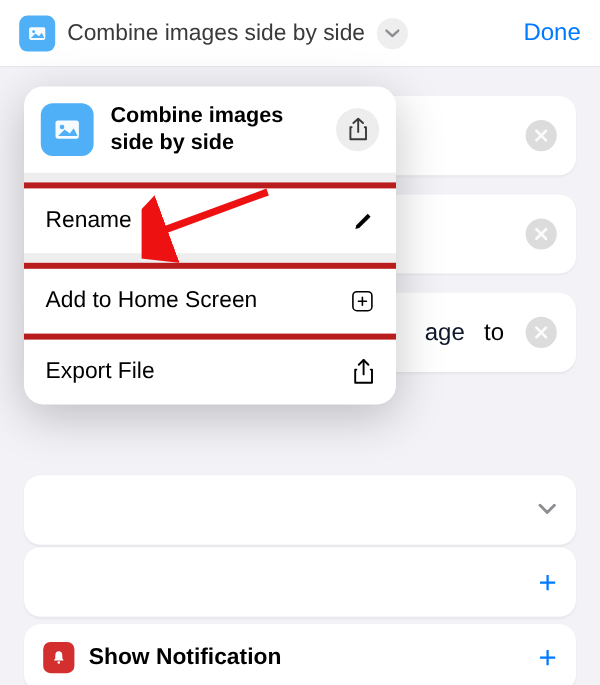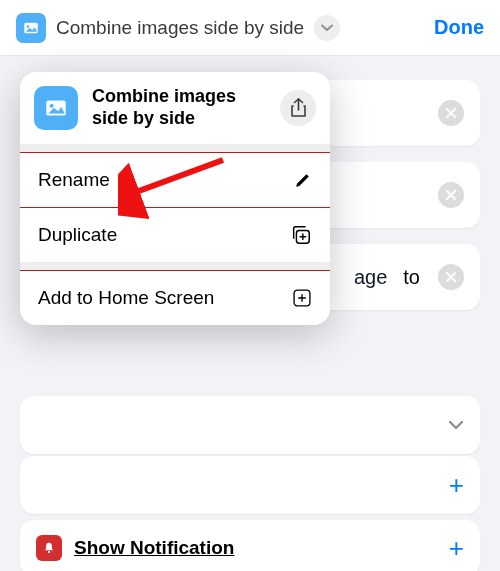--- a/index.html
+++ b/index.html
@@ -40,21 +40,21 @@
     border-radius: 13px;
     background: #eeeeef;
     display: flex; align-items: center; justify-content: center;
     margin-left: 10px;
     flex-shrink: 0;
   }
   .done-btn {
     margin-left: auto;
     color: #007aff;
     font-size: 20px;
-    font-weight: 700;
+    font-weight: 400;
     cursor: pointer;
   }
   
   .bg-cards {
     position: absolute;
     left: 20px; right: 20px;
     top: 80px;
     display: flex;
     flex-direction: column;
     gap: 16px;
@@ -99,21 +99,20 @@
   .notif-icon {
     width: 26px; height: 26px;
     border-radius: 6px;
     background: #d32f2f;
     display: flex; align-items: center; justify-content: center;
   }
   .notif-label {
     font-size: 19px;
     font-weight: 600;
     color: #000;
-    text-decoration: underline;
   }
   .plus-btn {
     font-size: 26px;
     color: #007aff;
     font-weight: 300;
   }
   .card-chevron { color: #8e8e93; }
   
   .menu {
     position: absolute;
@@ -152,21 +151,21 @@
   }
   .menu-sep-thick {
     height: 8px;
     background: #eeeeef;
   }
   .menu-item {
     display: flex;
     align-items: center;
     justify-content: space-between;
     padding: 16px 18px;
-    border-top: 1px solid #b91c1c;
+    border-top: 5px solid #b91c1c;
     cursor: pointer;
   }
   .menu-item:first-of-type { border-top: none; }
   .menu-item-label {
     font-size: 19px;
     color: #000;
   }
   .menu-item-icon {
     color: #000;
     display: flex; align-items: center;
@@ -271,37 +270,37 @@
   </div>
   <div class="menu-sep-thick"></div>
   <div class="menu-item">
     <span class="menu-item-label">Rename</span>
     <span class="menu-item-icon">
       <svg width="19" height="19" viewBox="0 0 24 24">
           <path d="M4 20 L5 16 L17 4 L20 7 L8 19 Z" fill="#000"></path>
         </svg>
     </span>
   </div>
-  <div class="menu-item">
-    <span class="menu-item-label">Duplicate</span>
-    <span class="menu-item-icon">
-      <svg width="22" height="22" viewBox="0 0 24 24" fill="none" stroke="#000" stroke-width="1.6">
-          <rect x="7" y="7" width="14" height="14" rx="3"></rect>
-          <path d="M4 16 V5 C4 3.9 4.9 3 6 3 H17"></path>
-          <path d="M14 11 V17 M11 14 H17" stroke-linecap="round"></path>
-        </svg>
-    </span>
-  </div>
   <div class="menu-sep-thick"></div>
   <div class="menu-item">
     <span class="menu-item-label">Add to Home Screen</span>
     <span class="menu-item-icon">
       <svg width="20" height="20" viewBox="0 0 24 24" fill="none" stroke="#000" stroke-width="1.6">
           <rect x="2.5" y="2.5" width="19" height="19" rx="4"></rect>
           <path d="M12 8 V16 M8 12 H16" stroke-linecap="round"></path>
+        </svg>
+    </span>
+  </div>
+  <div class="menu-item">
+    <span class="menu-item-label">Export File</span>
+    <span class="menu-item-icon">
+      <svg width="18" height="22" viewBox="0 0 18 22" fill="none" stroke="#000" stroke-width="1.6">
+          <path d="M9 1 V13" stroke-linecap="round"></path>
+          <path d="M5 5 L9 1 L13 5" stroke-linecap="round" stroke-linejoin="round"></path>
+          <path d="M3 9 H2 V20 H16 V9 H15" stroke-linecap="round" stroke-linejoin="round"></path>
         </svg>
     </span>
   </div>
 </div>
 
 <svg class="arrow" width="110" height="70" viewBox="0 0 110 70">
   <defs>
     <marker id="ah" markerWidth="10" markerHeight="10" refX="2" refY="5" orient="auto">
       <path d="M0 0 L10 5 L0 10 Z" fill="#e11"></path>
     </marker>

